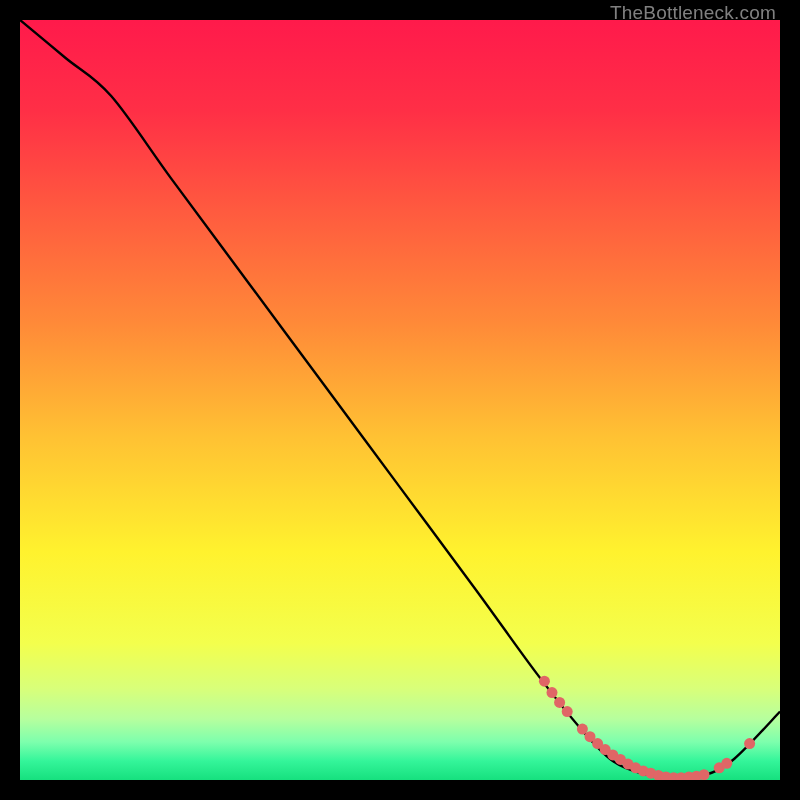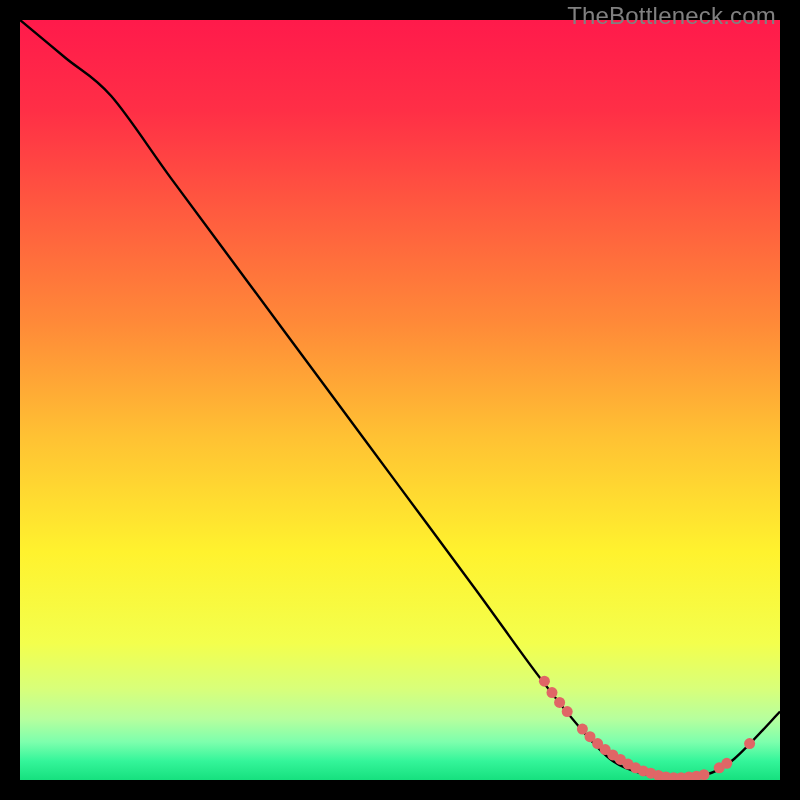--- a/index.html
+++ b/index.html
@@ -17,21 +17,21 @@
     top: 20px;
     width: 760px;
     height: 760px;
     background: #000;
   }
   .watermark {
     position: absolute;
     top: 2px;
     right: 24px;
     color: #808080;
-    font-size: 24px;
+    font-size: 19px;
     letter-spacing: 0.2px;
     z-index: 5;
   }
   svg {
     position: absolute;
     left: 20px;
     top: 20px;
     width: 760px;
     height: 760px;
     display: block;

